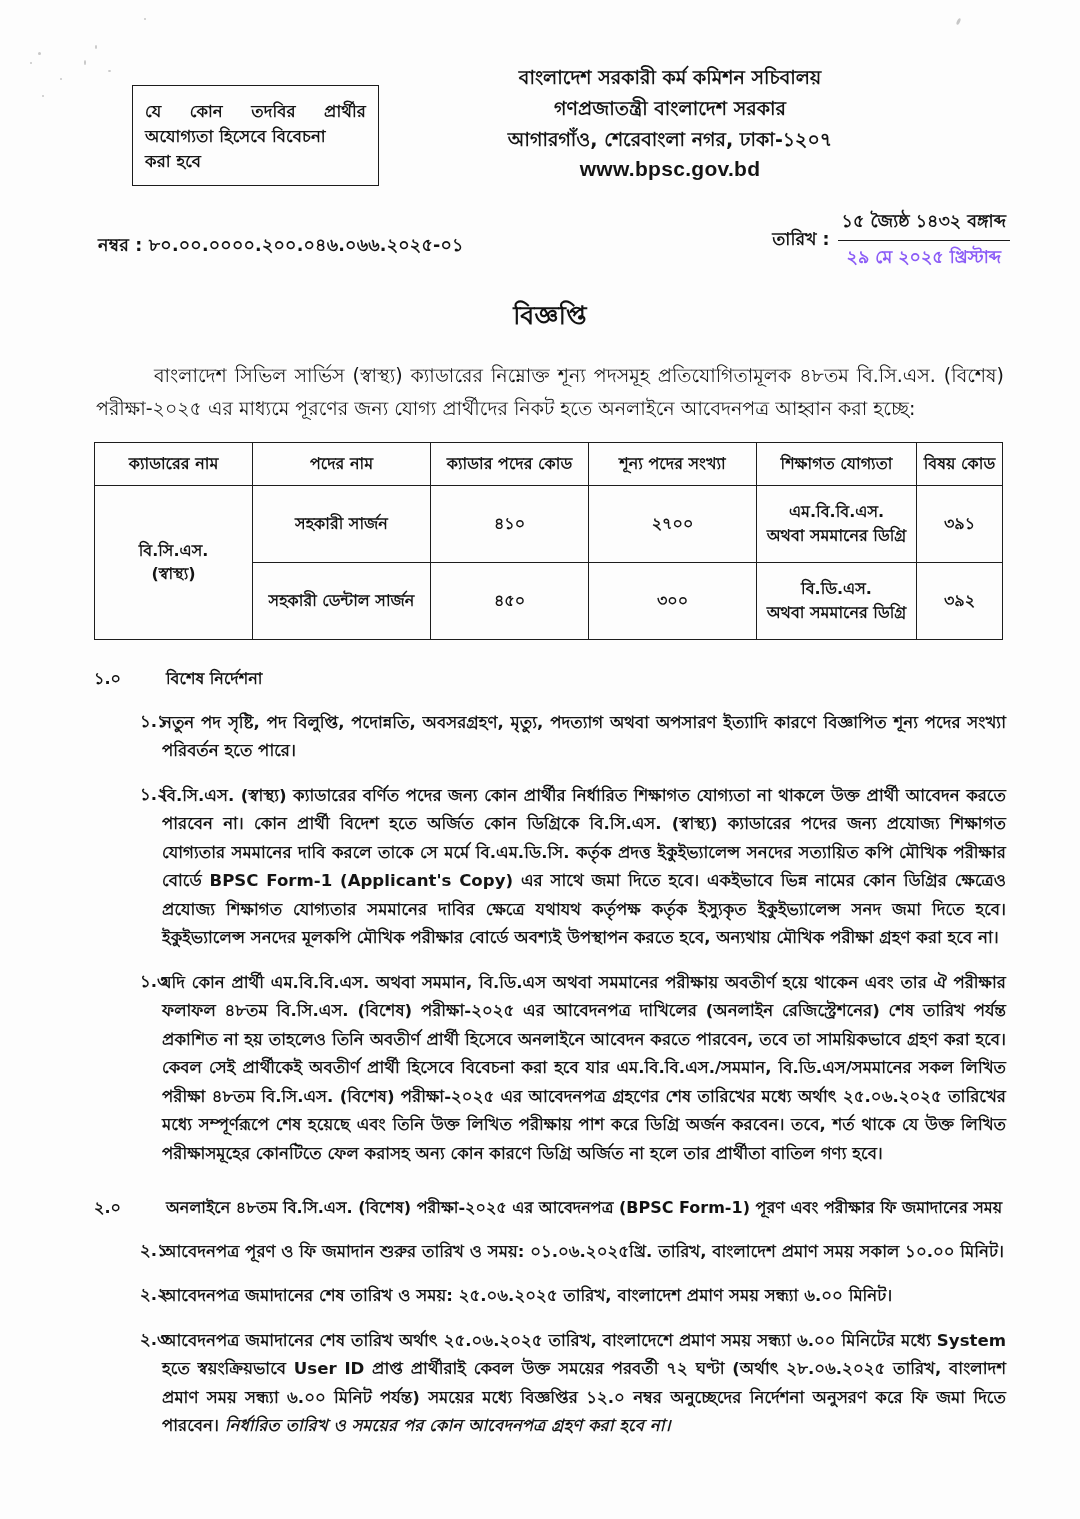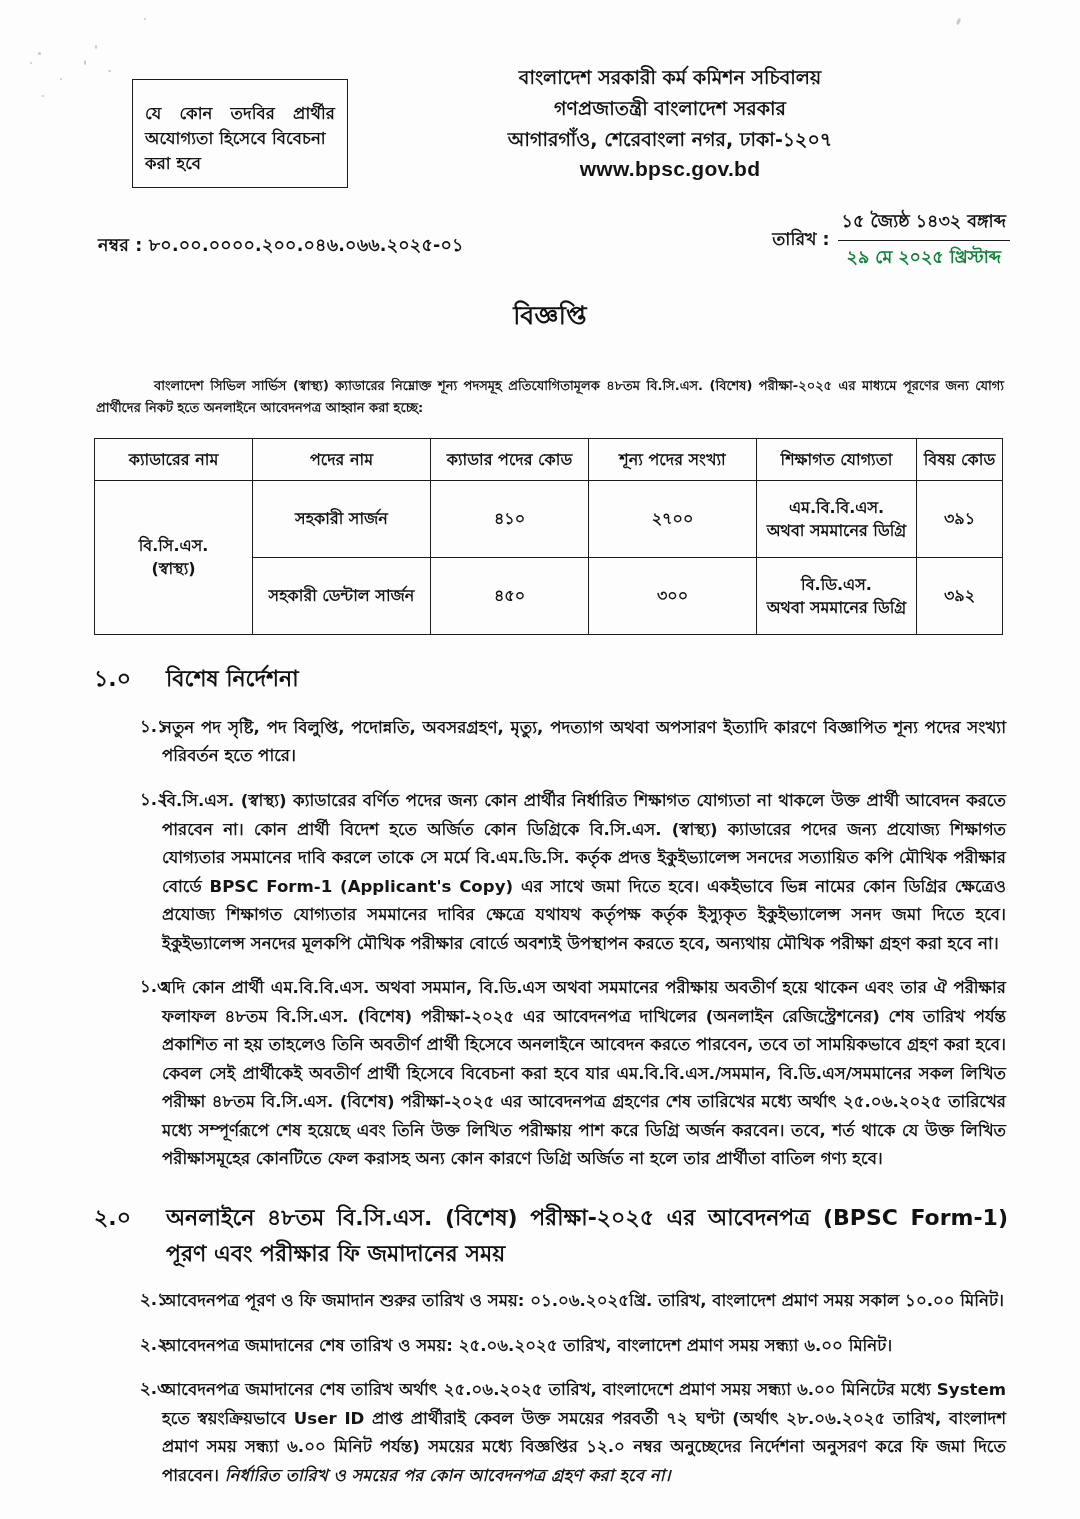--- a/index.html
+++ b/index.html
@@ -37,24 +37,24 @@
   }
 
   
   .hdr {
     position: relative;
     height: 140px;
   }
   .notebox {
     position: absolute;
     left: 42px;
-    top: 39px;
-    width: 216px;
+    top: 45px;
+    width: 247px;
     border: 1.6px solid #1c1c1c;
-    padding: 22px 12px 11px 12px;
+    padding: 14px 12px 11px 12px;
     box-sizing: border-box;
   }
   .notebox div {
     font-family: "DejaVu Sans", sans-serif;
     font-size: 16.5px;
     font-weight: 700;
     line-height: 1.5;
     color: #151515;
     letter-spacing: .1px;
   }
@@ -124,21 +124,21 @@
     font-weight: 700;
     padding: 0 4px 3px 4px;
     border-bottom: 1.4px solid #1b1b1b;
     color: #141414;
   }
   .memo-date .stack .bot {
     font-family: "DejaVu Sans", sans-serif;
     font-size: 17.5px;
     font-weight: 700;
     padding-top: 3px;
-    color: #15803d;
+    color: #8b5cf6;
   }
 
   
   .title1 {
     text-align: center;
     font-family: Liberation Mono, monospace;
     font-size: 25px;
     font-weight: 700;
     margin-top: 16px;
     letter-spacing: .3px;
@@ -147,26 +147,26 @@
   .title2 {
     text-align: center;
     font-family: "DejaVu Sans", sans-serif;
     font-size: 20px;
     font-weight: 700;
     margin-top: 9px;
     color: #121212;
   }
   .intro {
     font-family: "DejaVu Sans", sans-serif;
-    font-size: 13px;
-    font-weight: 700;
+    font-size: 19px;
+    font-weight: 400;
     line-height: 1.72;
     text-align: justify;
     text-indent: 58px;
-    margin-top: 36px;
+    margin-top: 20px;
     padding: 0 6px 0 6px;
     color: #151515;
   }
 
   
   table.vac {
     margin-top: 18px;
     border-collapse: collapse;
     width: 908px;
     margin-left: 4px;
@@ -196,21 +196,21 @@
   
   .sec {
     margin-top: 26px;
   }
   .sec-head {
     display: flex;
     align-items: flex-start;
     gap: 0px;
     font-family: "DejaVu Sans", sans-serif;
     font-weight: 700;
-    font-size: 22px;
+    font-size: 16px;
     color: #121212;
   }
   .sec-head .num { width: 72px; flex: 0 0 72px; padding-left: 4px; }
   .sec-head .txt { flex: 1; line-height: 1.62; text-align: justify; }
   .sec-head.inline .txt { padding-right: 2px; }
 
   .item {
     display: flex;
     align-items: flex-start;
     margin-top: 16px;

